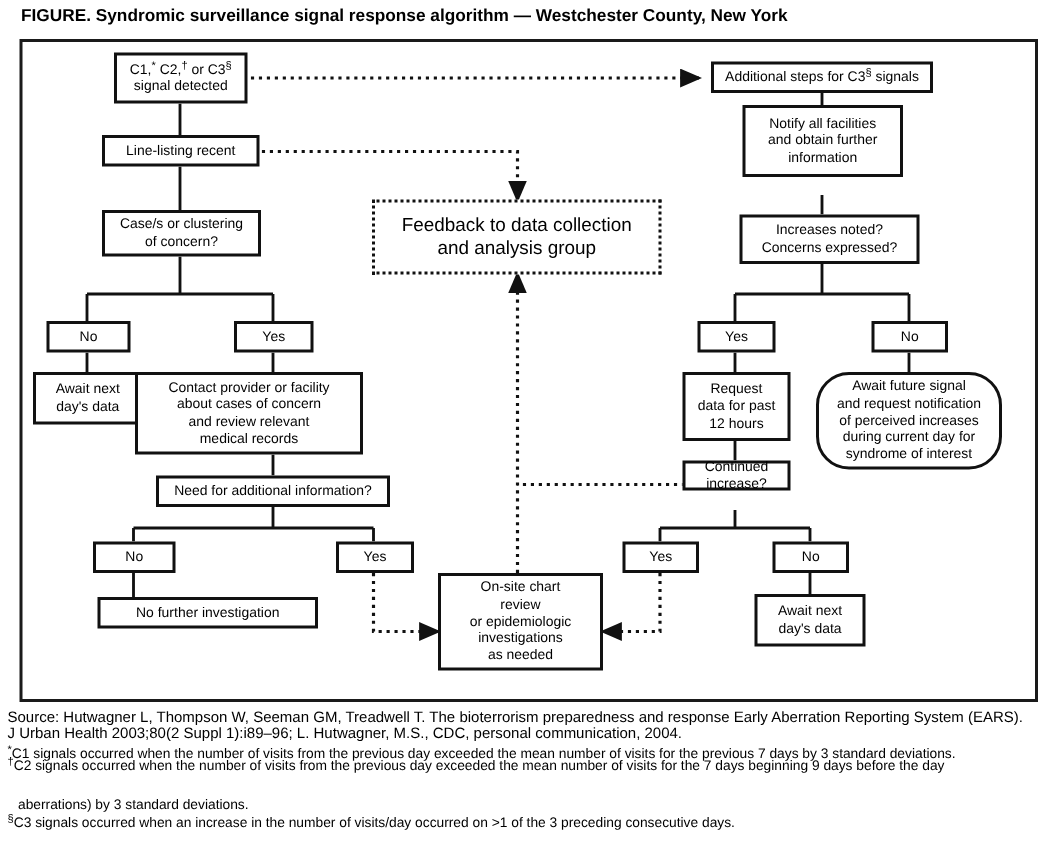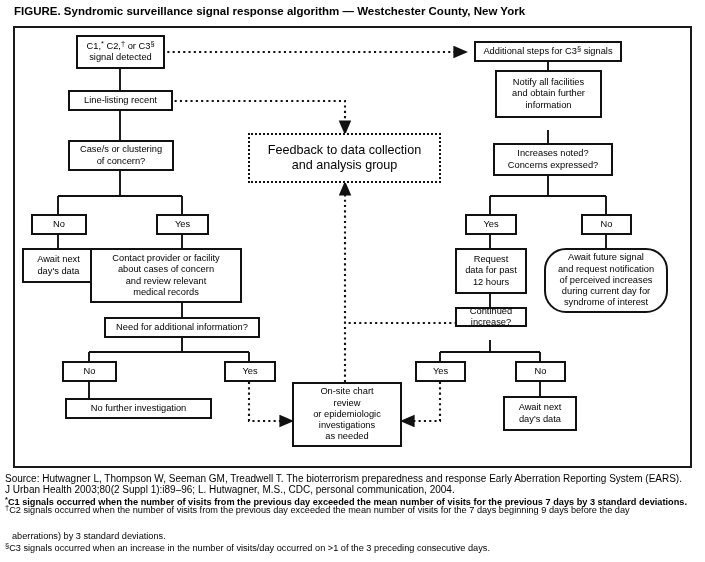--- a/index.html
+++ b/index.html
@@ -184,20 +184,20 @@
       <span>No</span>
     </div>
 
   <div class="node" style="left:503px;top:396px;width:74px;height:35px;">
       <span>Await next<br>day's data</span>
     </div>
 
   <div class="src" style="top:474px;">Source: Hutwagner L, Thompson W, Seeman GM, Treadwell T. The bioterrorism preparedness and response Early Aberration Reporting System (EARS).</div>
   <div class="src" style="top:485px;">J Urban Health 2003;80(2 Suppl 1):i89–96; L. Hutwagner, M.S., CDC, personal communication, 2004.</div>
 
-  <div class="fn" style="top:497px;font-weight:bold;"><sup class="mk">*</sup><span>C1 signals occurred when the number of visits from the previous day exceeded the mean number of visits for the previous 7 days by 3 standard deviations.</span></div>
+  <div class="fn" style="top:497px;"><sup class="mk">*</sup><span>C1 signals occurred when the number of visits from the previous day exceeded the mean number of visits for the previous 7 days by 3 standard deviations.</span></div>
 
   <div class="fn" style="top:505px;"><sup class="mk">†</sup><span>C2 signals occurred when the number of visits from the previous day exceeded the mean number of visits for the 7 days beginning 9 days before the day</span></div>
   <div class="fn indent" style="top:531px;">aberrations) by 3 standard deviations.</div>
 
   <div class="fn" style="top:543px;"><sup class="mk">§</sup><span>C3 signals occurred when an increase in the number of visits/day occurred on &gt;1 of the 3 preceding consecutive days.</span></div>
 
 </div>
 
 </body></html>

